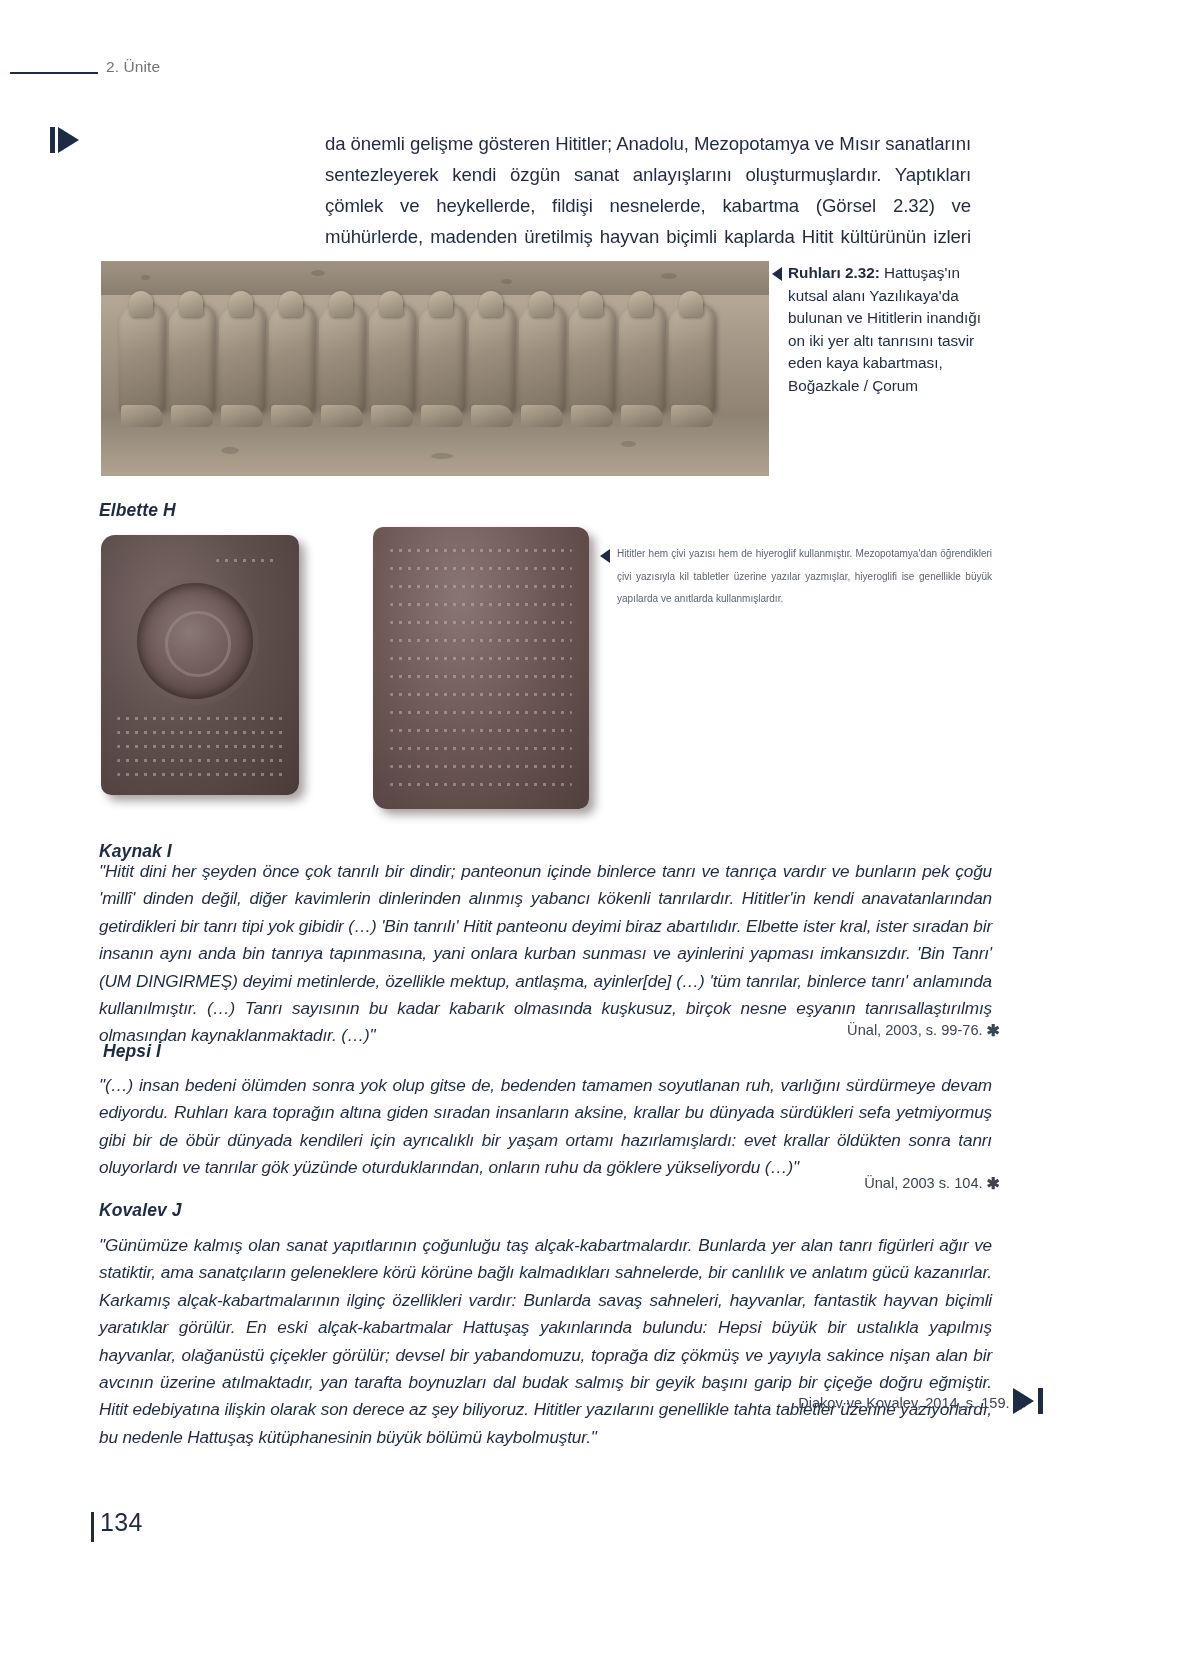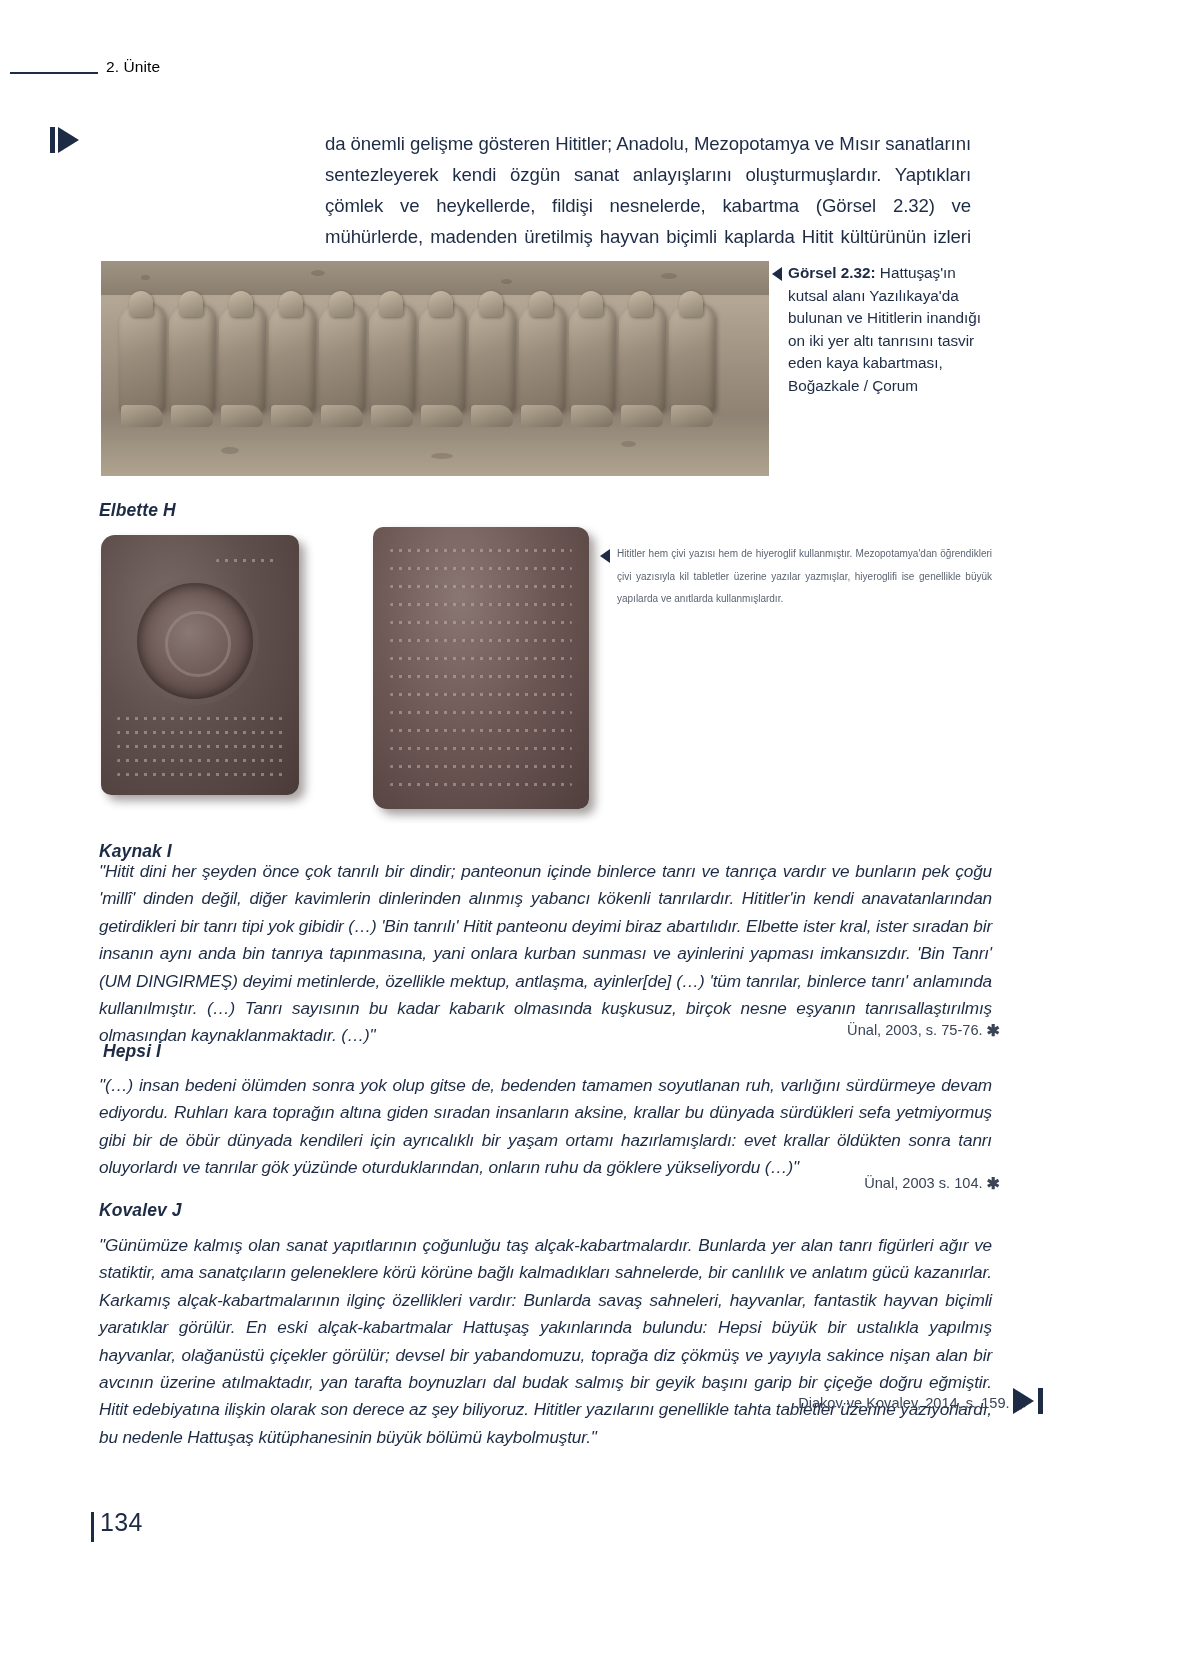--- a/index.html
+++ b/index.html
@@ -33,21 +33,21 @@
     width: 88px;
     height: 1.6px;
     background: #1d2b45;
   }
   .running-head .label {
     position: absolute;
     left: 106px;
     top: 0;
     font-size: 15.5px;
     letter-spacing: .1px;
-    color: #000000;
+    color: #737373;
   }
 
   
   .page {
     position: absolute;
     left: 0;
     top: 0;
     width: 1187px;
     height: 1659px;
   }
@@ -374,21 +374,21 @@
     <div class="speck" style="left:210px;top:9px;width:14px;height:6px"></div>
     <div class="speck" style="left:400px;top:18px;width:11px;height:5px"></div>
     <div class="speck" style="left:560px;top:12px;width:16px;height:6px"></div>
     <div class="speck" style="left:120px;top:186px;width:18px;height:7px"></div>
     <div class="speck" style="left:330px;top:192px;width:22px;height:6px"></div>
     <div class="speck" style="left:520px;top:180px;width:15px;height:6px"></div>
   </div>
 
   <div class="caption232">
     <span class="tri"></span>
-    <span class="body"><span class="lead">Görsel 2.32:</span><span> Hattuşaş'ın kutsal alanı Yazılıkaya'da bulunan ve Hititlerin inandığı on iki yer altı tanrısını tasvir eden kaya kabartması, Boğazkale / Çorum</span></span>
+    <span class="body"><span class="lead">Ruhları 2.32:</span><span> Hattuşaş'ın kutsal alanı Yazılıkaya'da bulunan ve Hititlerin inandığı on iki yer altı tanrısını tasvir eden kaya kabartması, Boğazkale / Çorum</span></span>
   </div>
 
   <div class="src-heading" id="h-kaynak-h">Elbette H</div>
 
   <div class="tablets">
     <div class="tablet left">
       <div class="shadow-side"></div>
       <div class="seal"></div>
       <div class="cuneiform-row" style="top:182px"></div>
       <div class="cuneiform-row" style="top:196px"></div>
@@ -417,21 +417,21 @@
   </div>
 
   <div class="kaynakh-desc">
     <span class="tri"></span>
     <span class="body">Hititler hem çivi yazısı hem de hiyeroglif kullanmıştır. Mezopotamya'dan öğrendikleri çivi yazısıyla kil tabletler üzerine yazılar yazmışlar, hiyeroglifi ise genellikle büyük yapılarda ve anıtlarda kullanmışlardır.</span>
   </div>
 
   <div class="src-heading" id="h-kaynak-i">Kaynak I</div>
   <p class="quote" id="q-kaynak-i">"Hitit dini her şeyden önce çok tanrılı bir dindir; panteonun içinde binlerce tanrı ve tanrıça vardır ve bunların pek çoğu 'millî' dinden değil, diğer kavimlerin dinlerinden alınmış yabancı kökenli tanrılardır. Hititler'in kendi anavatanlarından getirdikleri bir tanrı tipi yok gibidir (…) 'Bin tanrılı' Hitit panteonu deyimi biraz abartılıdır. Elbette ister kral, ister sıradan bir insanın aynı anda bin tanrıya tapınmasına, yani onlara kurban sunması ve ayinlerini yapması imkansızdır. 'Bin Tanrı' (UM DINGIRMEŞ) deyimi metinlerde, özellikle mektup, antlaşma, ayinler[de] (…) 'tüm tanrılar, binlerce tanrı' anlamında kullanılmıştır. (…) Tanrı sayısının bu kadar kabarık olmasında kuşkusuz, birçok nesne eşyanın tanrısallaştırılmış olmasından kaynaklanmaktadır. (…)"</p>
   <div class="citation" id="c-kaynak-i">
-    <span>Ünal, 2003, s. 75-76.</span><span class="star">✱</span>
+    <span>Ünal, 2003, s. 99-76.</span><span class="star">✱</span>
   </div>
 
   <div class="src-heading" id="h-kaynak-idot">Hepsi İ</div>
   <p class="quote" id="q-kaynak-idot">"(…) insan bedeni ölümden sonra yok olup gitse de, bedenden tamamen soyutlanan ruh, varlığını sürdürmeye devam ediyordu. Ruhları kara toprağın altına giden sıradan insanların aksine, krallar bu dünyada sürdükleri sefa yetmiyormuş gibi bir de öbür dünyada kendileri için ayrıcalıklı bir yaşam ortamı hazırlamışlardı: evet krallar öldükten sonra tanrı oluyorlardı ve tanrılar gök yüzünde oturduklarından, onların ruhu da göklere yükseliyordu (…)"</p>
   <div class="citation" id="c-kaynak-idot">
     <span>Ünal, 2003 s.  104.</span><span class="star">✱</span>
   </div>
 
   <div class="src-heading" id="h-kaynak-j">Kovalev J</div>
   <p class="quote" id="q-kaynak-j">"Günümüze kalmış olan sanat yapıtlarının çoğunluğu taş alçak-kabartmalardır. Bunlarda yer alan tanrı figürleri ağır ve statiktir, ama sanatçıların geleneklere körü körüne bağlı kalmadıkları sahnelerde, bir canlılık ve anlatım gücü kazanırlar. Karkamış alçak-kabartmalarının ilginç özellikleri vardır: Bunlarda savaş sahneleri, hayvanlar, fantastik hayvan biçimli yaratıklar görülür. En eski alçak-kabartmalar Hattuşaş yakınlarında bulundu: Hepsi büyük bir ustalıkla yapılmış hayvanlar, olağanüstü çiçekler görülür; devsel bir yabandomuzu, toprağa diz çökmüş ve yayıyla sakince nişan alan bir avcının üzerine atılmaktadır, yan tarafta boynuzları dal budak salmış bir geyik başını garip bir çiçeğe doğru eğmiştir. Hitit edebiyatına ilişkin olarak son derece az şey biliyoruz. Hititler yazılarını genellikle tahta tabletler üzerine yazıyorlardı, bu nedenle Hattuşaş kütüphanesinin büyük bölümü kaybolmuştur."</p>

